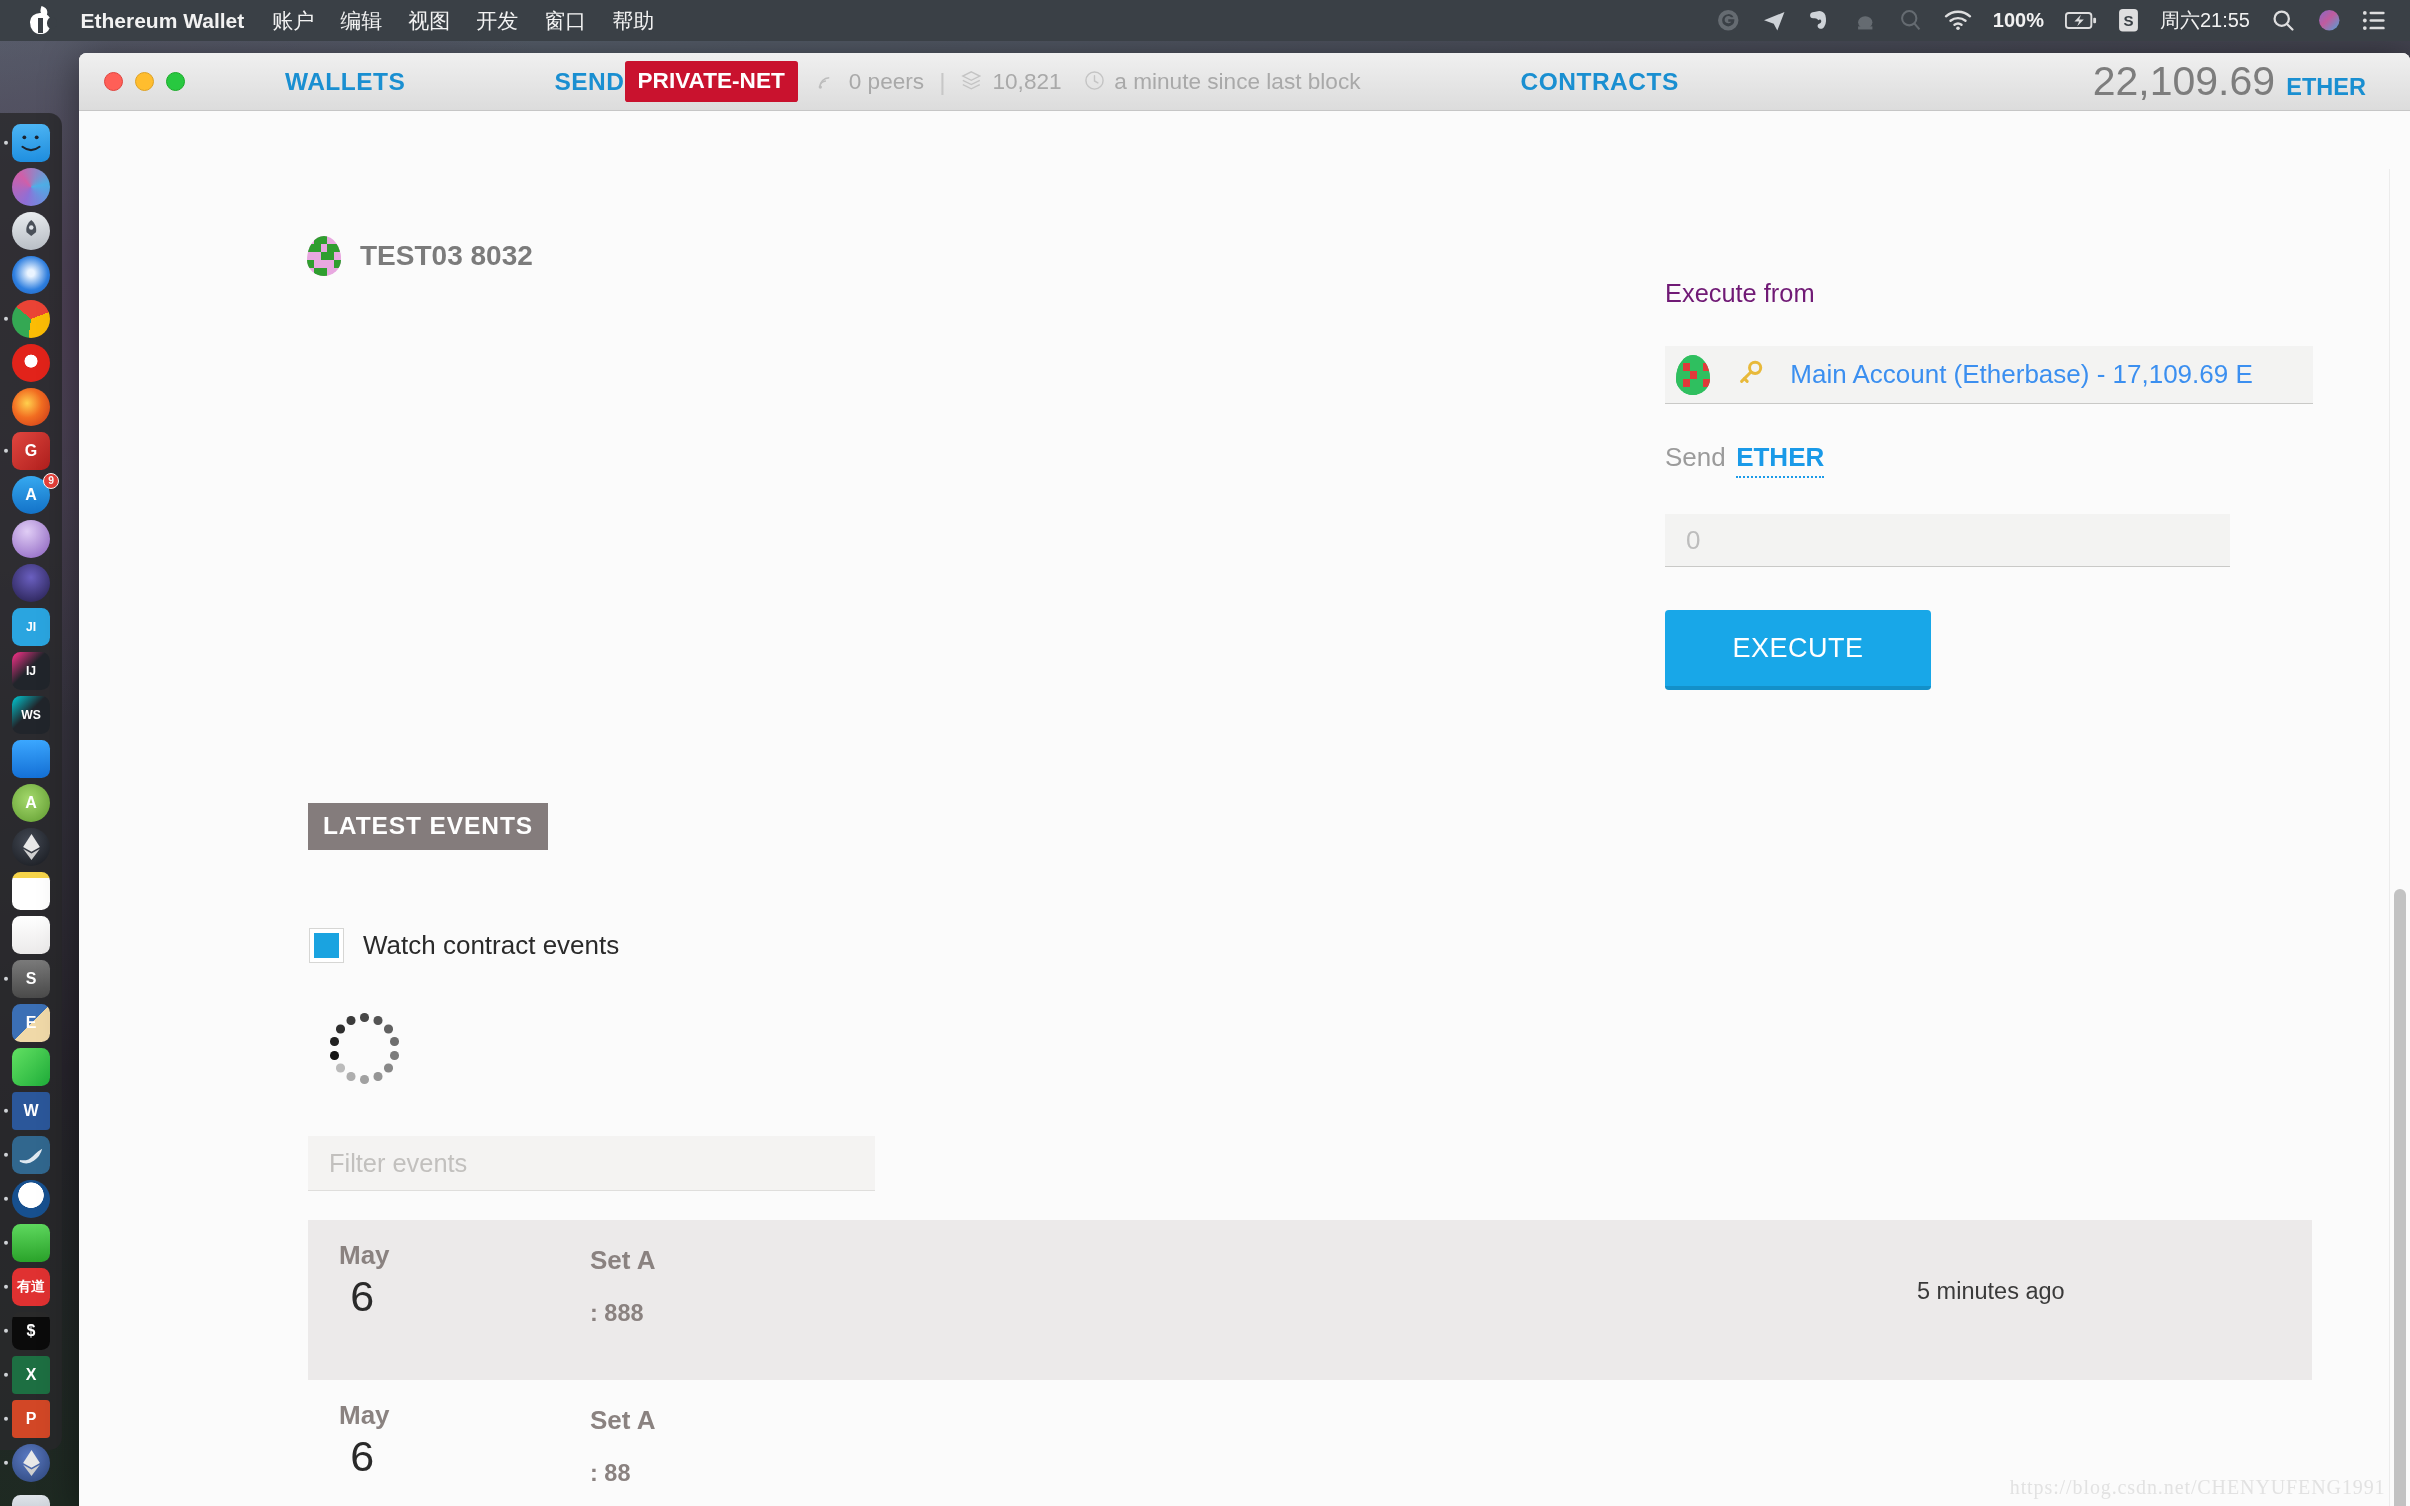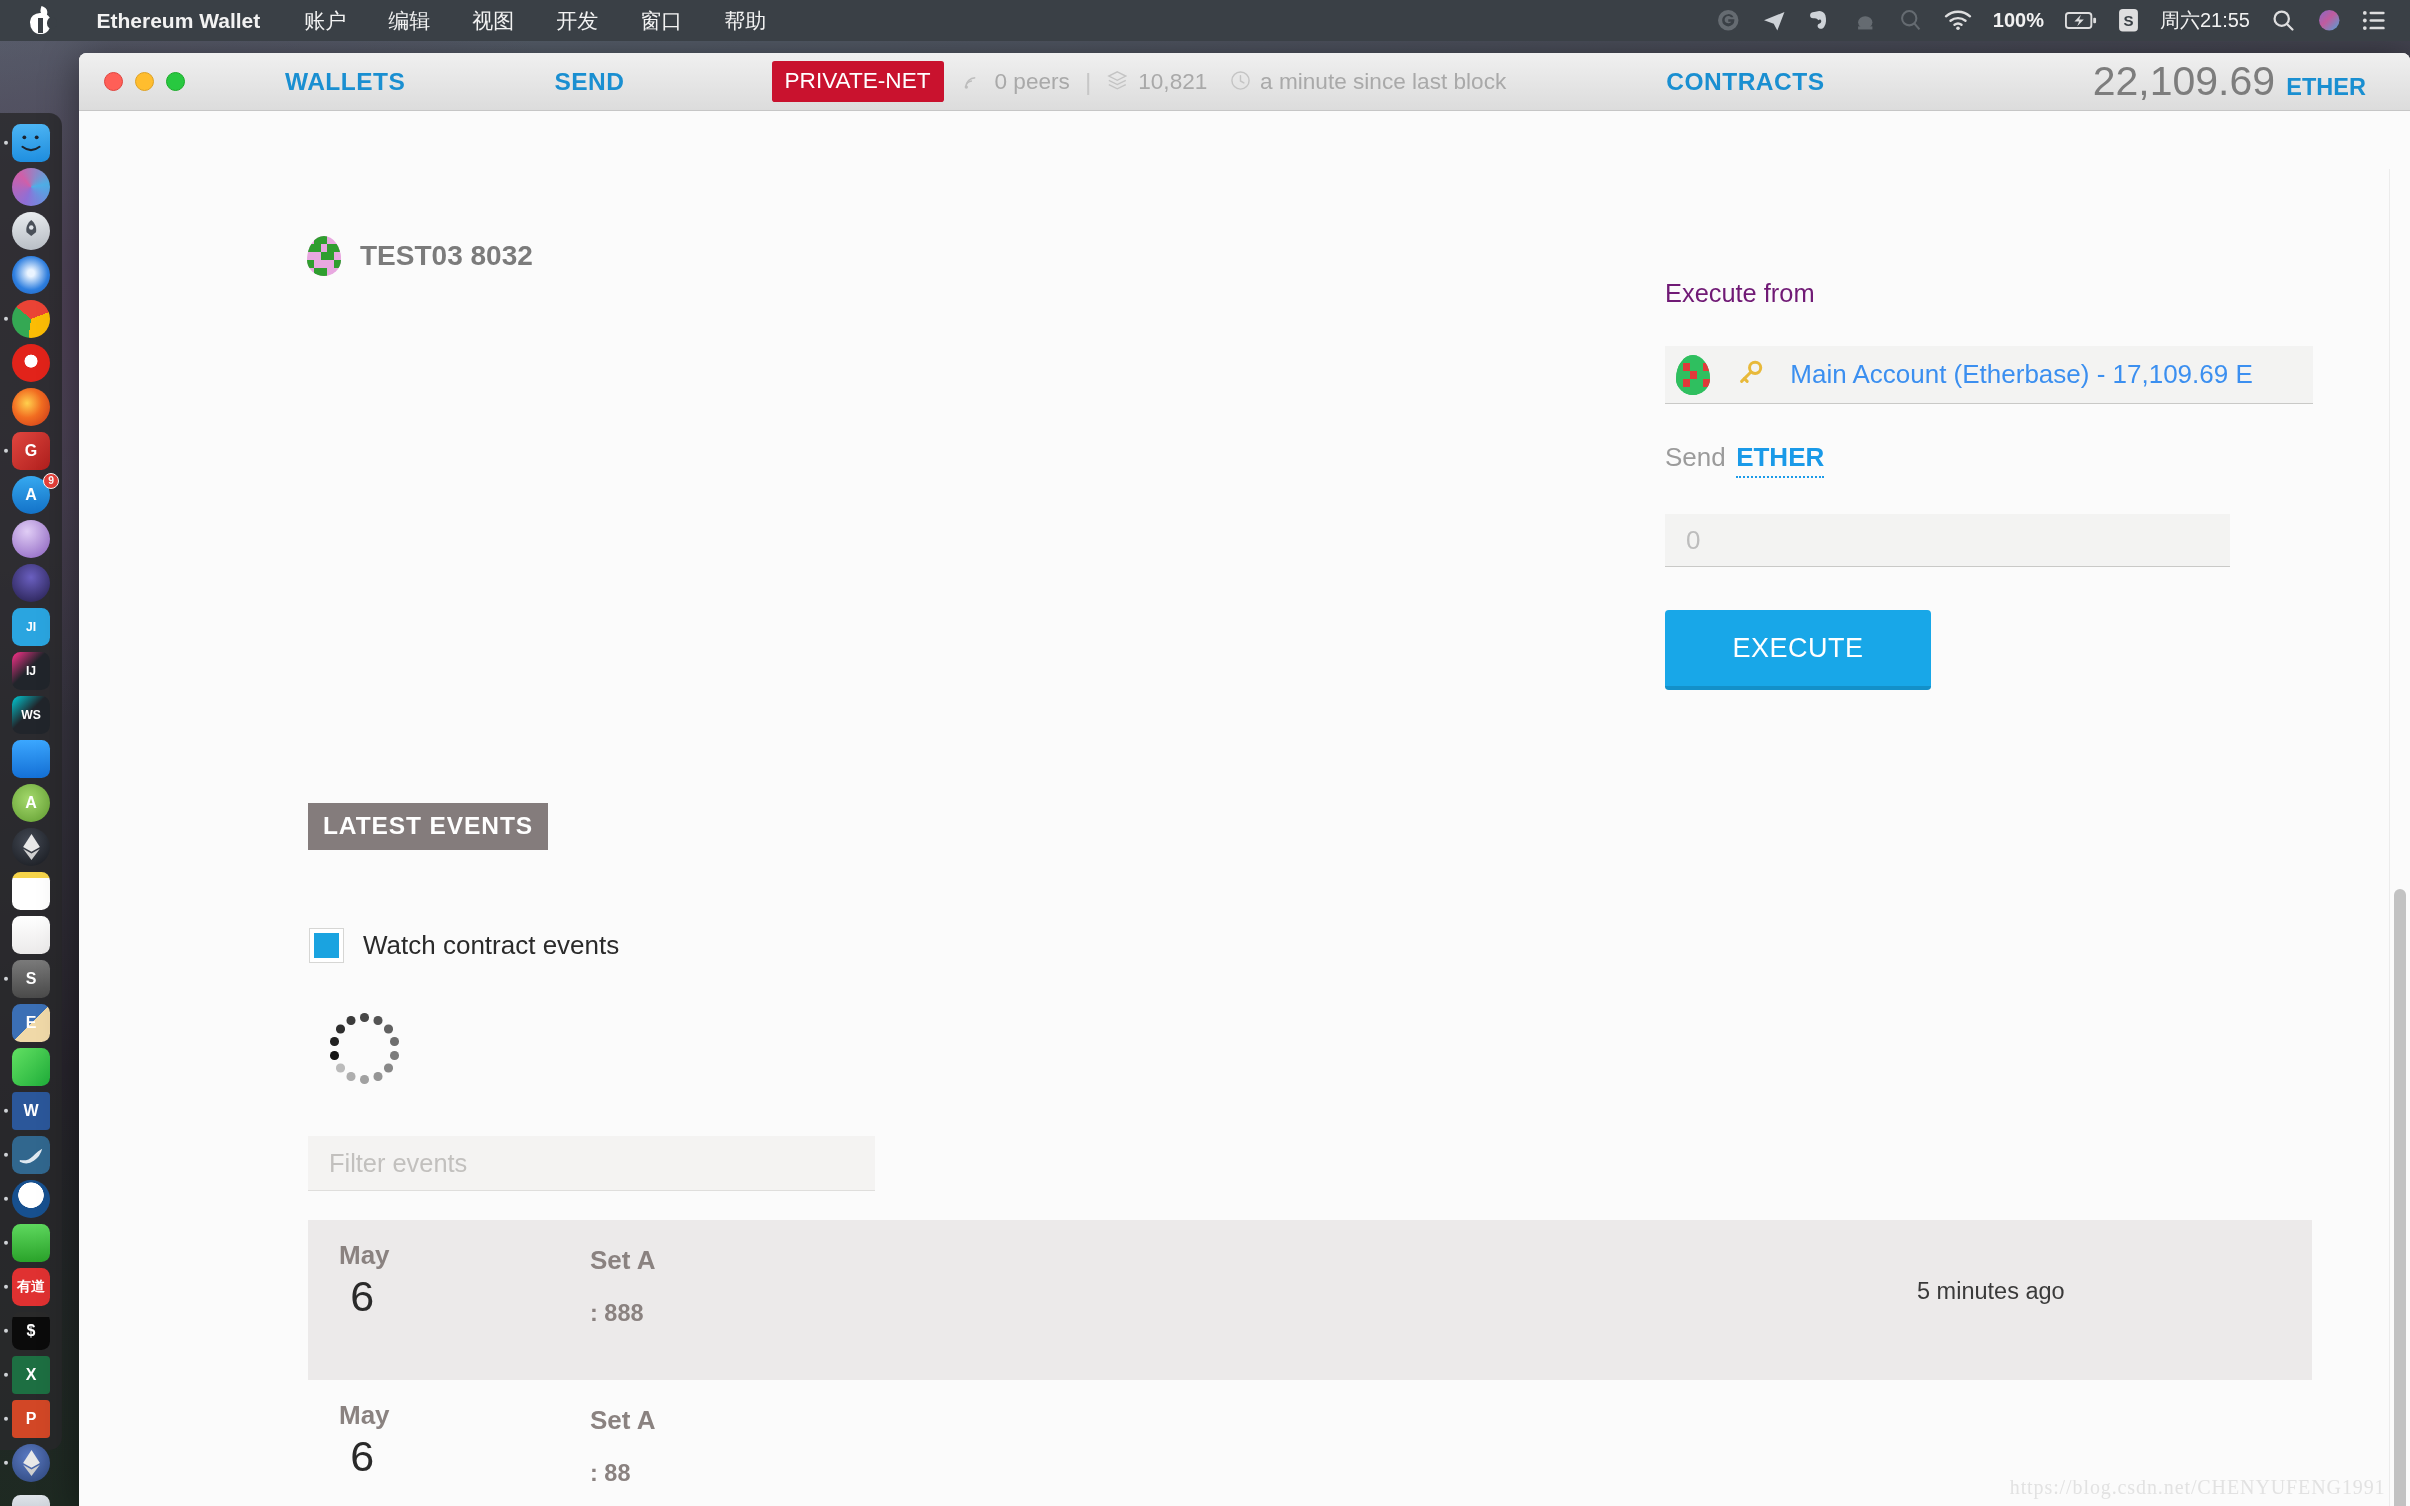--- a/index.html
+++ b/index.html
@@ -11,21 +11,21 @@
   }
 
   
   #menubar{
     position:absolute; left:0; top:0; width:2411px; height:41px;
     background:#3a4046;
     display:flex; align-items:center;
     color:#f2f2f2;
     z-index:40;
   }
-  .mb-left{ display:flex; align-items:center; gap:16px; padding-left:28px; }
+  .mb-left{ display:flex; align-items:center; gap:0; padding-left:28px; }
   .apple-logo{ width:24.5px; height:28px; position:relative; margin-right:28px; }
   .apple-logo .body{
     position:absolute; left:1.9px; top:6.6px; width:21px; height:21px;
     background:#fff;
     border-radius:48% 48% 44% 44%/ 42% 42% 56% 56%;
   }
   .apple-logo .bite{
     position:absolute; right:-4.7px; top:10.4px; width:10.4px; height:12.2px;
     background:#3a4046; border-radius:50%;
   }
@@ -107,23 +107,22 @@
   .tl.green{ background:#28c840; border:0.5px solid #1aab29;}
 
   .nav-link{
     font-size:24.5px; font-weight:bold; color:#1a8fd1;
     letter-spacing:0.5px; white-space:nowrap;
   }
   #wallets-link{ margin-left:100px; }
   #send-link{ margin-left:149px; }
 
   .net-badge{
-    margin-left:147px;
     background:#c9122e; color:#fff;
-    font-size:22.6px; font-weight:normal;
+    font-size:22.6px; font-weight:bold;
     padding:6.6px 13px 7.5px 13px; border-radius:2.8px;
     white-space:nowrap;
   }
   .status-grp{ display:flex; align-items:center; margin-left:19px; color:#a8a8a8; gap:9.4px; }
   .status-txt{ font-size:22.6px; white-space:nowrap; color:#a9a9a9; }
   .status-sep{ color:#c7c7c7; font-size:24.5px; margin:0 5.6px; }
   #contracts-link{ margin-left:160px; }
   .balance{ margin-left:auto; padding-right:44px; display:flex; align-items:baseline; gap:11.3px; }
   .balance .num{ font-size:41px; color:#7d7d7d; letter-spacing:0px; white-space:nowrap; }
   .balance .unit{ font-size:23.5px; font-weight:bold; color:#1a8fd1; }

